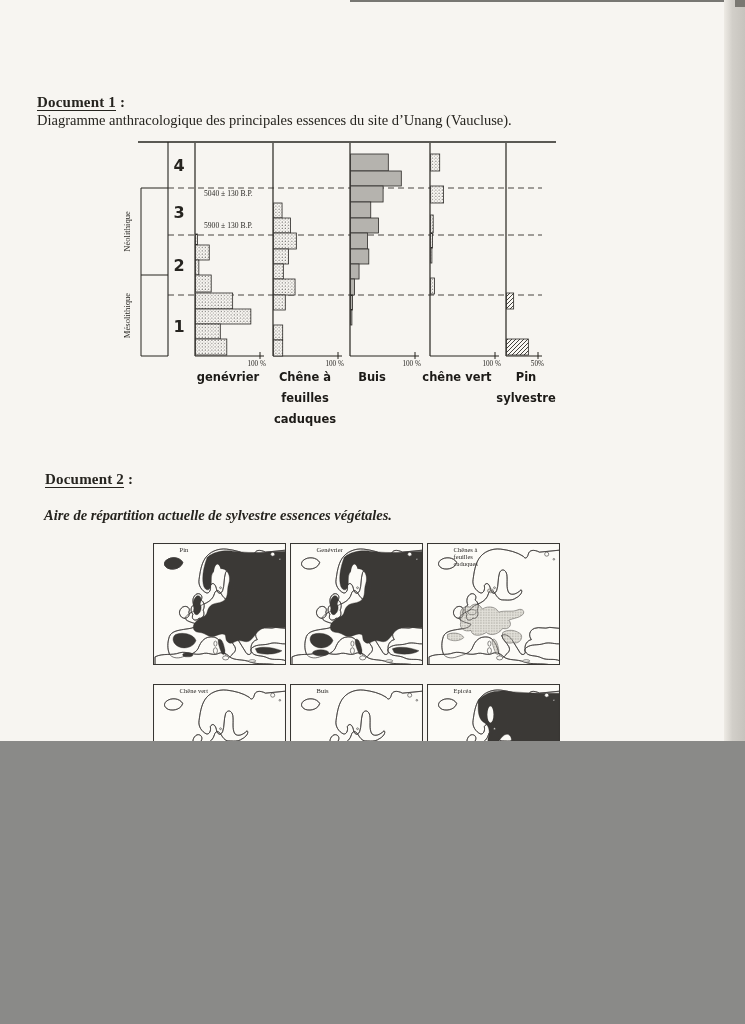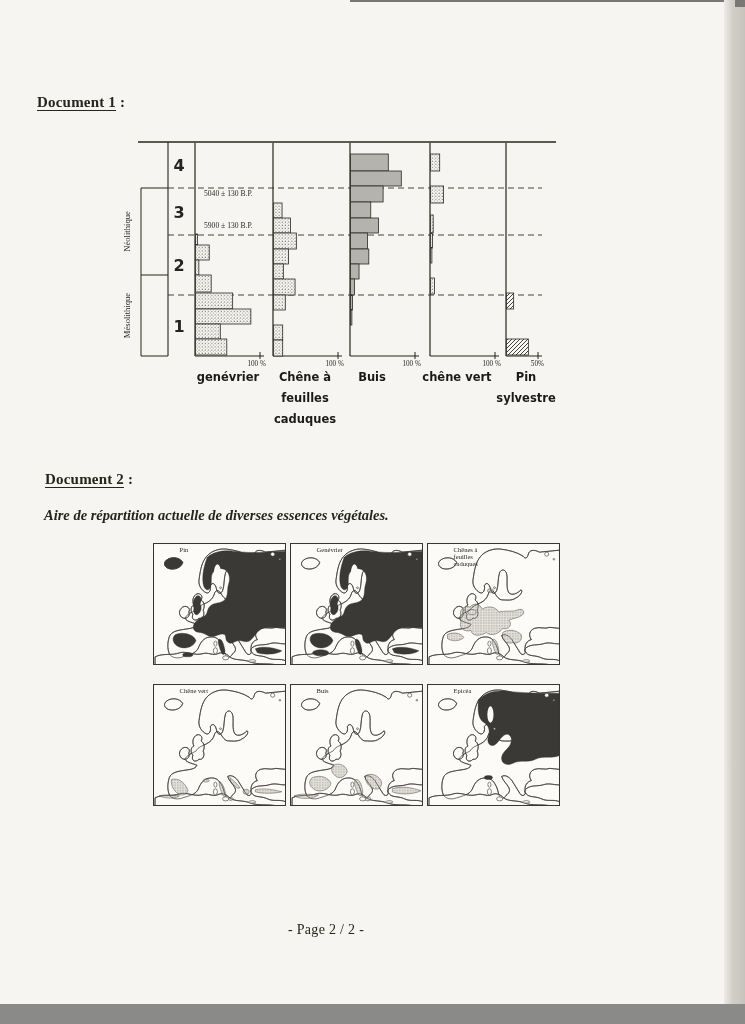--- a/index.html
+++ b/index.html
@@ -1,16 +1,16 @@
 <!DOCTYPE html>
 <html><head>
 <meta charset="utf-8">
 <style>
   html,body{margin:0;padding:0;background:#8a8a88;}
-  .page{position:relative;width:745px;height:1004px;background:#f7f5f1;overflow:hidden;
+  .page{position:relative;width:745px;height:741px;background:#f7f5f1;overflow:hidden;
         font-family:"Liberation Serif",serif;color:#26241f;}
   .abs{position:absolute;}
   .doc-heading{font-weight:bold;font-size:15px;letter-spacing:.2px;}
   .doc-heading .u{border-bottom:1.6px solid #26241f;padding-bottom:0px;}
   .doc1-caption{font-size:14.5px;}
   .doc2-caption{font-size:14.5px;font-weight:bold;font-style:italic;}
   .footer{font-size:14px;letter-spacing:.3px;}
   
   .ch-ann{font-family:"Liberation Serif",serif;font-size:7.6px;fill:#2a2824;}
   .ch-zone{font-family:"DejaVu Sans",sans-serif;font-size:16px;font-weight:bold;fill:#262420;}
@@ -35,20 +35,21 @@
   <div class="abs edge-top"></div>
   <div class="abs edge-right"></div>
   <div class="abs edge-right-top"></div>
   <div class="abs edge-bottom-dark"></div>
   <div class="abs edge-bottom-gray"></div>
   <div class="abs edge-right-bottom"></div>
 
   <div class="abs doc-heading" style="left:37px;top:94px;">
     <span class="u">Document 1</span><span> :</span>
   </div>
+  <div class="abs doc1-caption" style="left:37px;top:112px;width:560px;">Diagramme anthracologique des principales essences du site d’Unang (Vaucluse).</div>
 
   <div class="abs" style="left:118px;top:141px;" id="chart-holder"><svg width="460" height="300" viewBox="0 0 460 300">
         <defs>
           <pattern id="p-dots" width="3.2" height="3.2" patternUnits="userSpaceOnUse">
             <rect width="3.2" height="3.2" fill="#faf8f4"></rect>
             <circle cx="1" cy="1" r="0.55" fill="#3f3d3a"></circle>
             <circle cx="2.6" cy="2.4" r="0.4" fill="#56534e"></circle>
           </pattern>
           <pattern id="p-hatch" width="4" height="4" patternUnits="userSpaceOnUse">
             <rect width="4" height="4" fill="#faf8f4"></rect>
@@ -144,21 +145,21 @@
           <text x="408" y="240" text-anchor="middle" class="ch-name">Pin</text>
           <text x="408" y="261" text-anchor="middle" class="ch-name">sylvestre</text>
           <rect x="388.6" y="152" width="7.04" height="16" fill="url(#p-hatch)" stroke="#2b2926" stroke-width="0.8"></rect>
           <rect x="388.6" y="198" width="21.76" height="16" fill="url(#p-hatch)" stroke="#2b2926" stroke-width="0.8"></rect>
         </g>
       </svg></div>
 
   <div class="abs doc-heading" style="left:45px;top:471px;">
     <span class="u">Document 2</span><span> :</span>
   </div>
-  <div class="abs doc2-caption" style="left:44px;top:507px;width:560px;">Aire de répartition actuelle de diverses essences végétales.</div>
+  <div class="abs doc2-caption" style="left:44px;top:507px;width:560px;">Aire de répartition actuelle de sylvestre essences végétales.</div>
 
   <div id="maps-holder">
       <svg width="133" height="122" viewBox="0 0 130 120" preserveAspectRatio="none" style="position: absolute; left: 153px; top: 543px;">
         <defs>
           <pattern id="st-0" width="2.6" height="2.6" patternUnits="userSpaceOnUse">
             <rect width="2.6" height="2.6" fill="#e3e1da"></rect>
             <circle cx="0.8" cy="0.8" r="0.5" fill="#7e7c74"></circle>
           </pattern>
         </defs>
         <rect x="0" y="0" width="130" height="120" fill="#fcfbf7"></rect>

